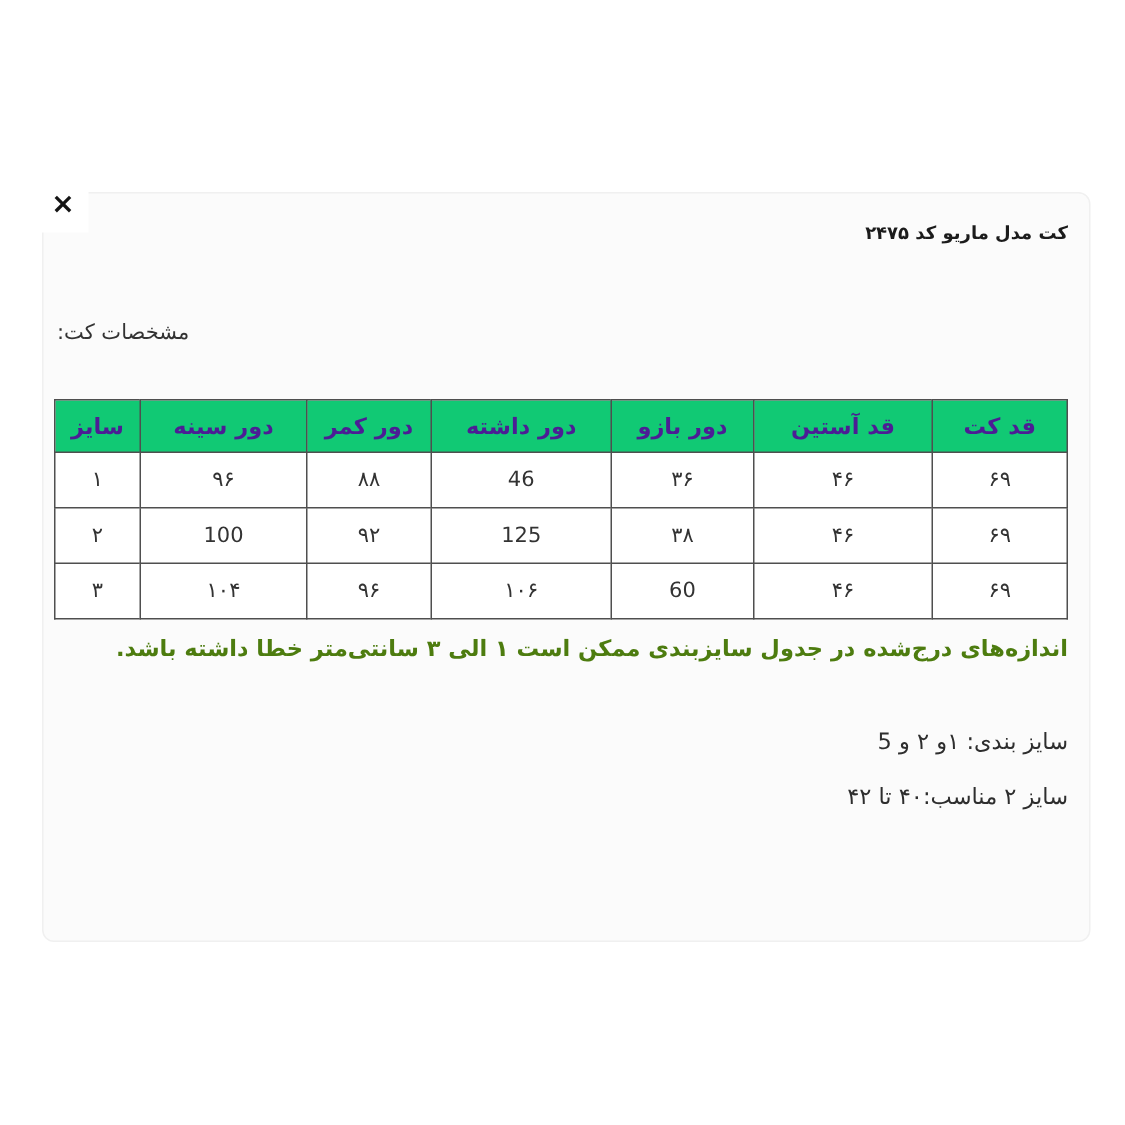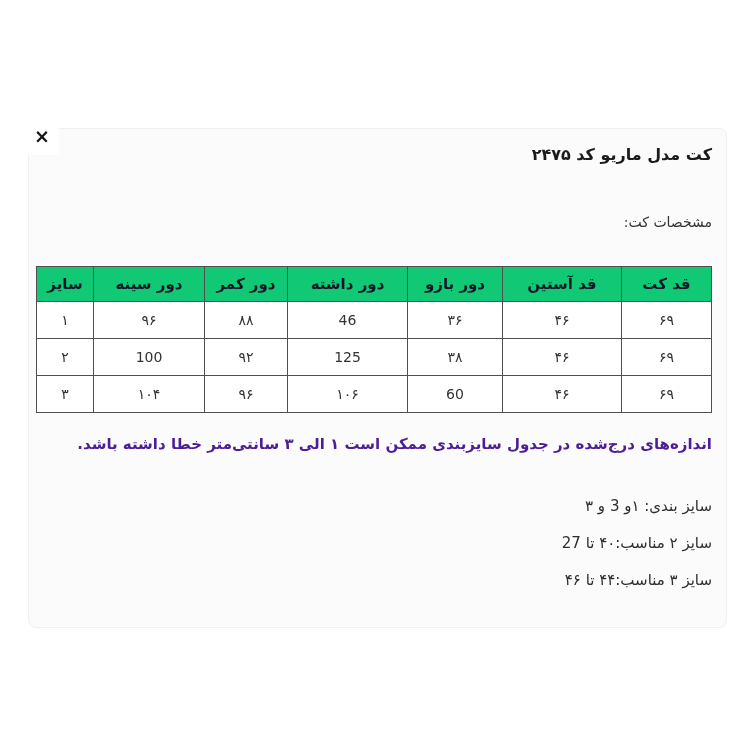--- a/index.html
+++ b/index.html
@@ -35,65 +35,65 @@
     font-weight: 700;
     color: #141414;
     display: flex;
     align-items: center;
     justify-content: center;
     cursor: pointer;
     line-height: 1;
   }
   .title {
     margin-top: 12px;
-    font-size: 16px;
+    font-size: 12px;
     font-weight: 700;
     line-height: 28px;
     color: #1b1b1b;
     text-align: right;
   }
   .subtitle {
     margin-top: 42px;
     font-size: 14px;
     line-height: 22px;
     color: #333333;
-    text-align: right;
+    text-align: left;
   }
   table.size-table {
     margin-top: 33px;
     width: 676px;
     table-layout: fixed;
     border-collapse: collapse;
     background: #ffffff;
   }
   table.size-table th,
   table.size-table td {
     border: 1px solid #4f4f4f;
     text-align: center;
     vertical-align: middle;
   }
   table.size-table th {
     background: #11c974;
-    color: #0f172a;
+    color: #4c1d95;
     font-weight: 700;
     font-size: 15px;
     height: 35px;
     padding: 3px 4px;
   }
   table.size-table td {
     height: 37px;
     font-size: 14px;
     color: #333333;
   }
   .note {
-    margin-top: 20px;
+    margin-top: 8px;
     font-size: 15px;
     font-weight: 700;
     line-height: 22px;
-    color: #4c1d95;
+    color: #4d7c0f;
     text-align: right;
   }
   .sizing-lines { margin-top: 40px; }
   .sizing-lines p {
     font-size: 15px;
     line-height: 22px;
     color: #2e2e2e;
     text-align: right;
     margin-bottom: 15px;
   }
@@ -157,18 +157,17 @@
         <td>۹۶</td>
         <td>۱۰۴</td>
         <td>۳</td>
       </tr>
     </tbody>
   </table>
 
   <p class="note">اندازه‌های درج‌شده در جدول سایزبندی ممکن است ۱ الی ۳ سانتی‌متر خطا داشته باشد.</p>
 
   <div class="sizing-lines">
-    <p>سایز بندی: ۱و 3 و ۳</p>
-    <p>سایز ۲ مناسب:۴۰ تا 27</p>
-    <p>سایز ۳ مناسب:۴۴ تا ۴۶</p>
+    <p>سایز بندی: ۱و ۲ و 5</p>
+    <p>سایز ۲ مناسب:۴۰ تا ۴۲</p>
   </div>
 
 </div>
 
 </body></html>

